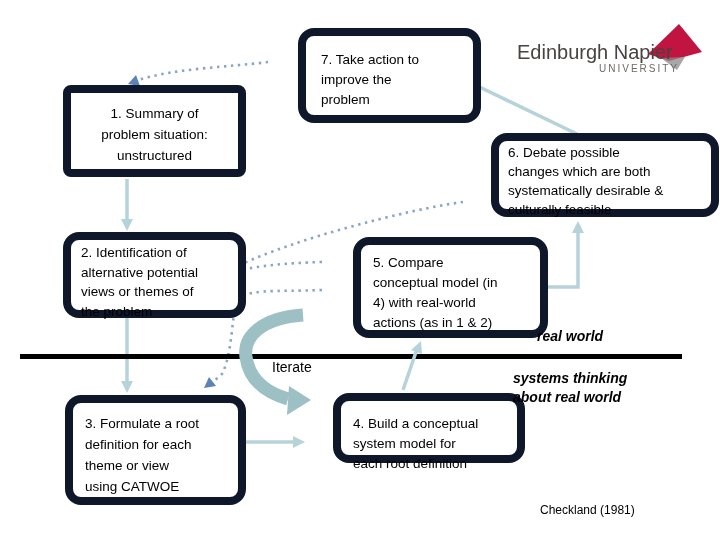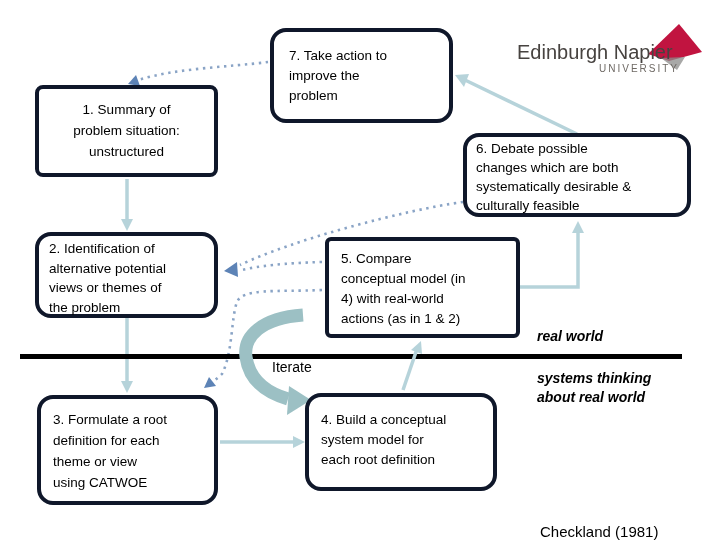--- a/index.html
+++ b/index.html
@@ -2,35 +2,35 @@
 <html><head>
 <meta charset="utf-8">
 <style>
   html,body{margin:0;padding:0;background:#fff;}
   .slide{position:relative;width:720px;height:540px;background:#ffffff;overflow:hidden;
          font-family:"Liberation Sans",sans-serif;color:#000;}
   .layer{position:absolute;left:0;top:0;}
   .under{z-index:0;}
   .divider{position:absolute;left:20px;top:354px;width:662px;height:5px;background:#000;z-index:1;}
   .main{z-index:2;}
-  .box{position:absolute;box-sizing:border-box;background:#fff;border:4px solid #0f172a;
-       border-radius:16px;font-size:13.5px;line-height:20px;white-space:pre-line;z-index:3;}
+  .box{position:absolute;box-sizing:border-box;background:#fff;border:8px solid #0f172a;
+       border-radius:16px;font-size:13.5px;line-height:20px;white-space:pre-line;z-index:3;margin-left:28px;}
   .b1{left:35px;top:85px;width:183px;height:92px;border-radius:8px;text-align:center;padding-top:10px;line-height:21px;}
   .b2{left:35px;top:232px;width:183px;height:86px;padding:3px 4px 0 10px;line-height:19.5px;}
   .b3{left:37px;top:395px;width:181px;height:110px;padding:10px 4px 0 12px;line-height:21px;}
-  .b4{left:305px;top:393px;width:192px;height:98px;padding:13px 4px 16px 12px;}
-  .b5{left:325px;top:237px;width:195px;height:101px;padding:8px 4px 0 12px;border-radius:6px;}
+  .b4{left:305px;top:393px;width:192px;height:70px;padding:13px 4px 16px 12px;}
+  .b5{left:325px;top:237px;width:195px;height:101px;padding:8px 4px 0 12px;}
   .b6{left:463px;top:133px;width:228px;height:84px;padding:2px 4px 0 9px;line-height:19px;}
   .b7{left:270px;top:28px;width:183px;height:95px;padding:14px 4px 0 15px;}
   .lbl{position:absolute;z-index:3;font-size:14px;white-space:pre-line;}
   .italic{font-style:italic;font-weight:bold;}
   .iterate{left:272px;top:359px;}
   .realworld{left:537px;top:328px;}
-  .systems{left:513px;top:369px;line-height:19px;margin-left:24px;}
-  .citation{left:540px;top:523px;font-size:15px;}
+  .systems{left:513px;top:369px;line-height:19px;}
+  .citation{left:540px;top:503px;font-size:12px;}
   .logo-title{position:absolute;left:517px;top:41px;z-index:3;font-size:20px;font-weight:normal;
               color:#474340;letter-spacing:0px;}
   .logo-sub{position:absolute;left:599px;top:63px;z-index:3;font-size:10px;letter-spacing:2px;
             color:#6e6964;font-weight:normal;}
 </style>
 </head>
 <body>
 
 <div class="slide">
 

